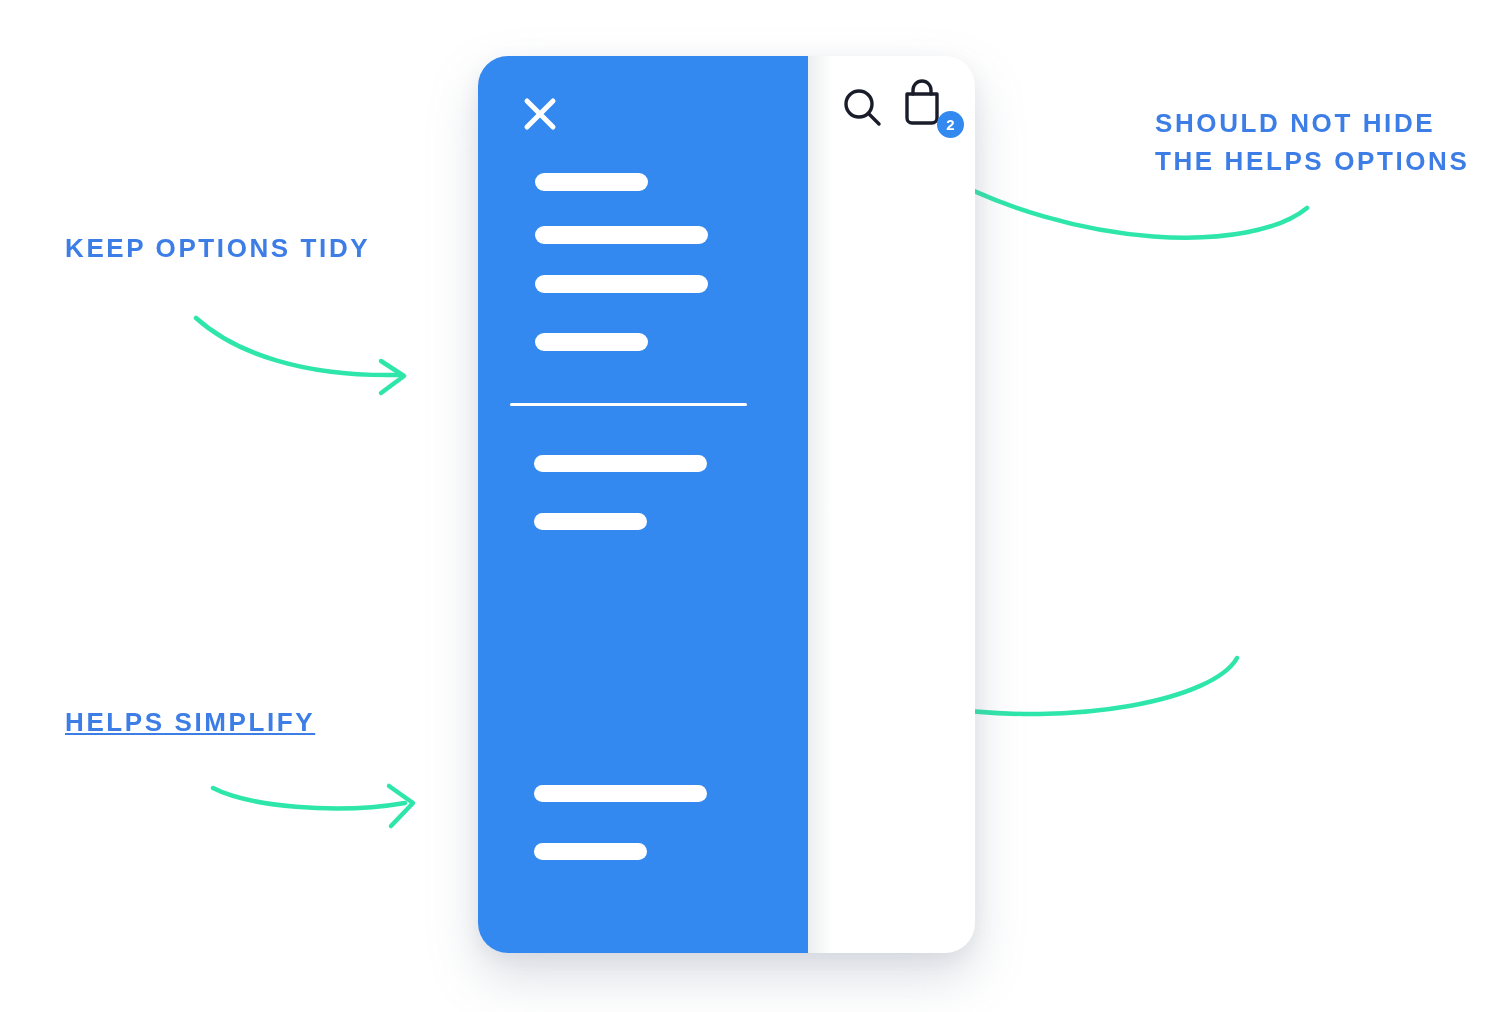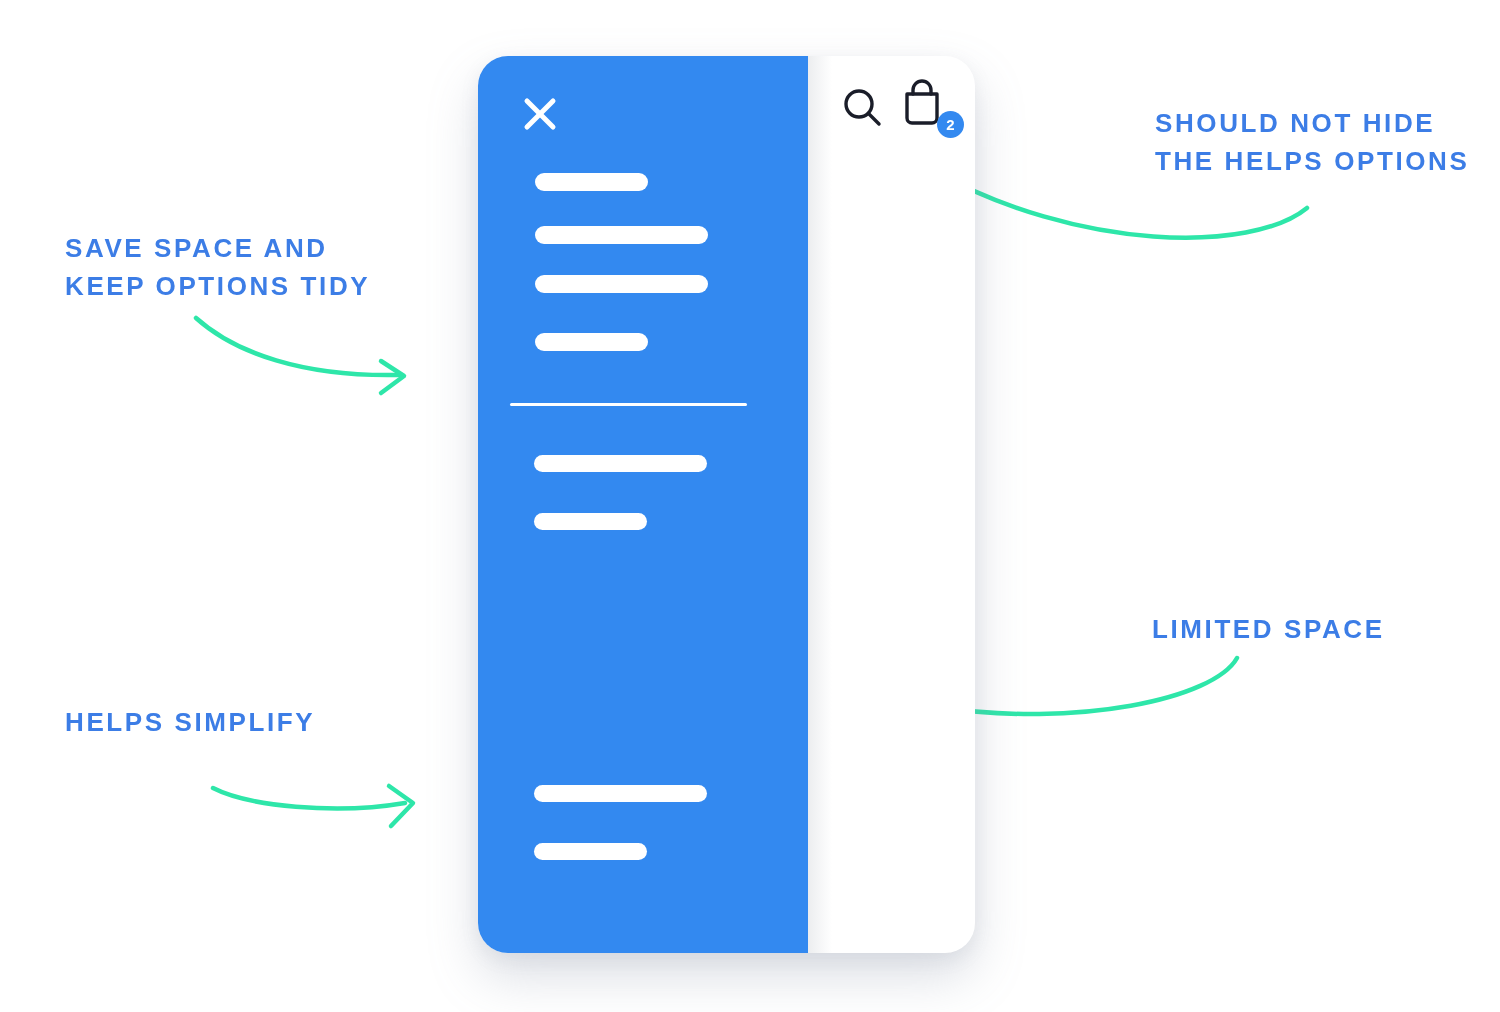--- a/index.html
+++ b/index.html
@@ -14,21 +14,21 @@
   .annotation{
     position:absolute;
     color:#3C7DE6;
     font-size:26px;
     font-weight:700;
     letter-spacing:2.6px;
     line-height:38px;
     white-space:nowrap;
   }
   .ann-save{left:65px;top:229px;}
-  .ann-helps{left:65px;top:703px;}
+  .ann-helps{left:65px;top:703px;text-decoration:underline;}
   .ann-should{left:1146px;top:104px;margin-left:9px;}
   .ann-limited{left:1152px;top:610px;}
   
   .arrows{position:absolute;left:0;top:0;pointer-events:none;}
   
   .phone{
     position:absolute;
     left:478px;top:56px;
     width:497px;height:897px;
     background:#ffffff;
@@ -117,36 +117,32 @@
       <path d="M1307,208 C1252,253 1078,252 930,169"></path>
       <path d="M948,161 L920,163 L928,191"></path>
     </g>
     <g>
       <path d="M1237,658 C1214,699 1077,728 936,707"></path>
       <path d="M953,690 L928,706 L945,727"></path>
     </g>
   </svg>
 
   <div class="annotation ann-save">
-    <div>SAVE SPACE AND</div>
     <div>KEEP OPTIONS TIDY</div>
   </div>
 
   <div class="annotation ann-helps">
     <div>HELPS SIMPLIFY</div>
   </div>
 
   <div class="annotation ann-should">
     <div>SHOULD NOT HIDE</div>
     <div>THE HELPS OPTIONS</div>
   </div>
 
-  <div class="annotation ann-limited">
-    <div>LIMITED SPACE</div>
-  </div>
 
   <div class="phone">
 
     <button class="icon-btn search-btn">
       <svg width="46" height="46" viewBox="0 0 46 46" fill="none" stroke="#1A1D29" stroke-width="3.4" stroke-linecap="round">
         <circle cx="21" cy="20" r="13"></circle>
         <line x1="30.5" y1="29.5" x2="41" y2="40"></line>
       </svg>
     </button>
 

